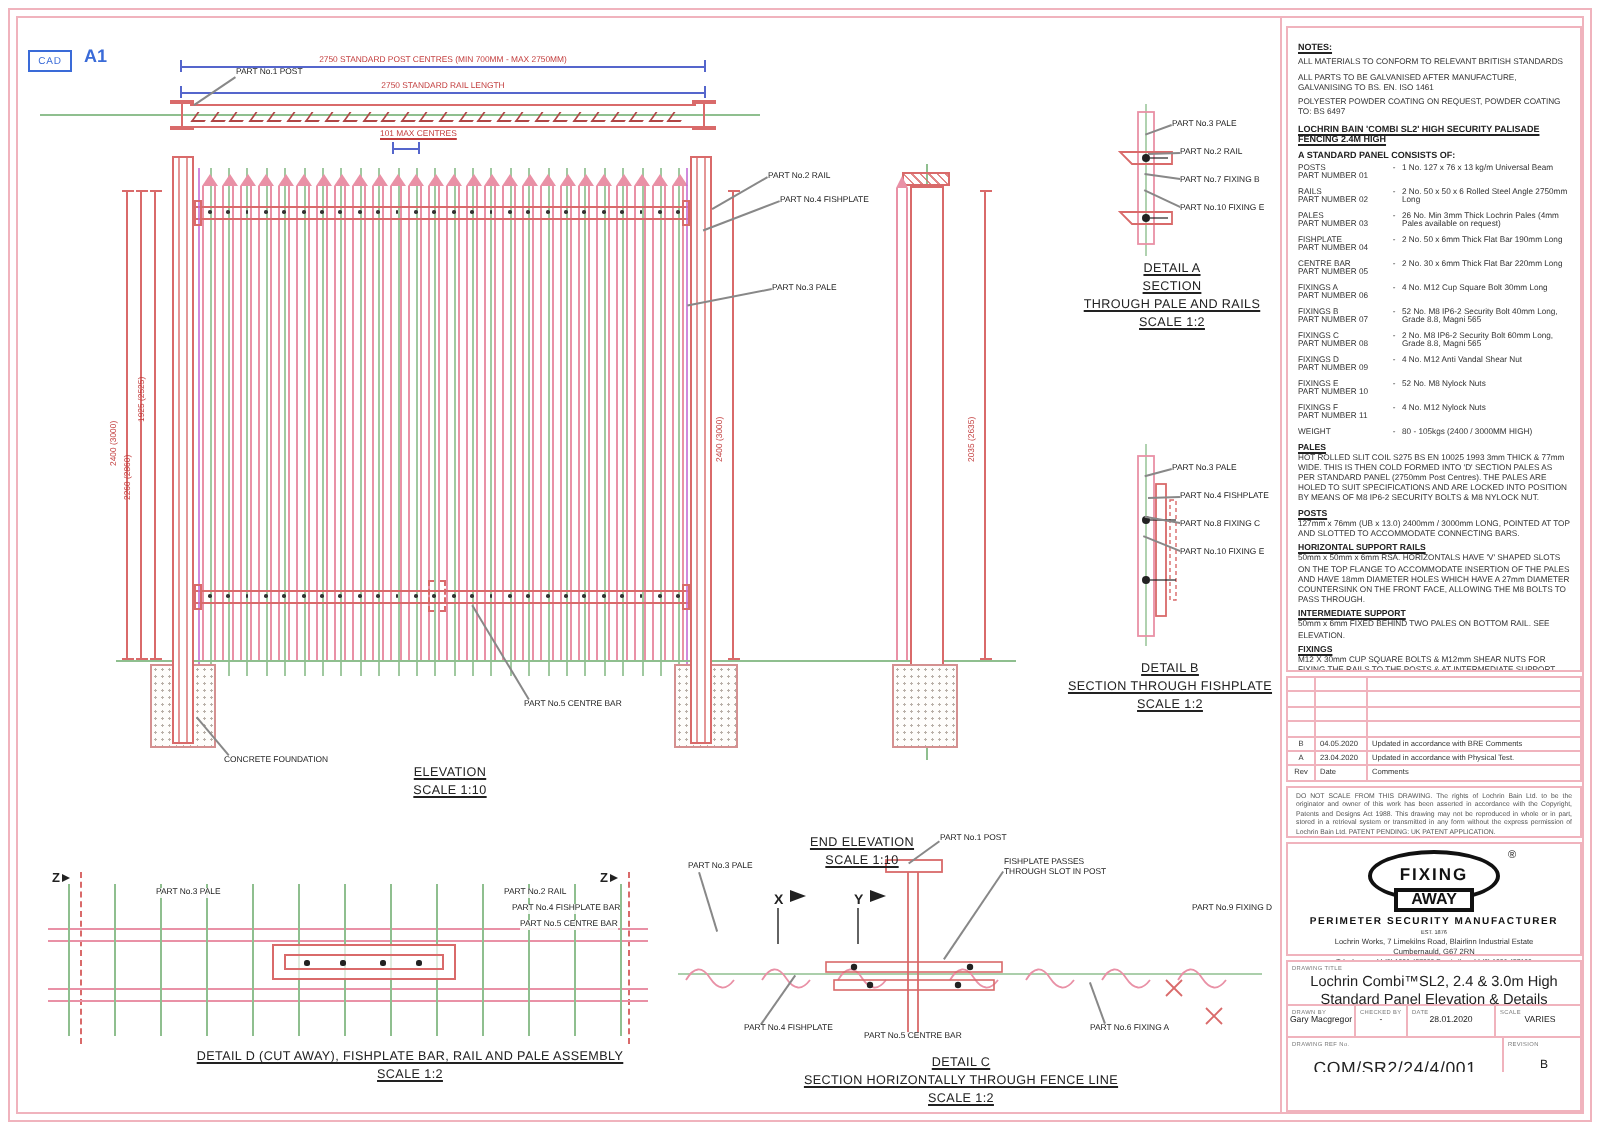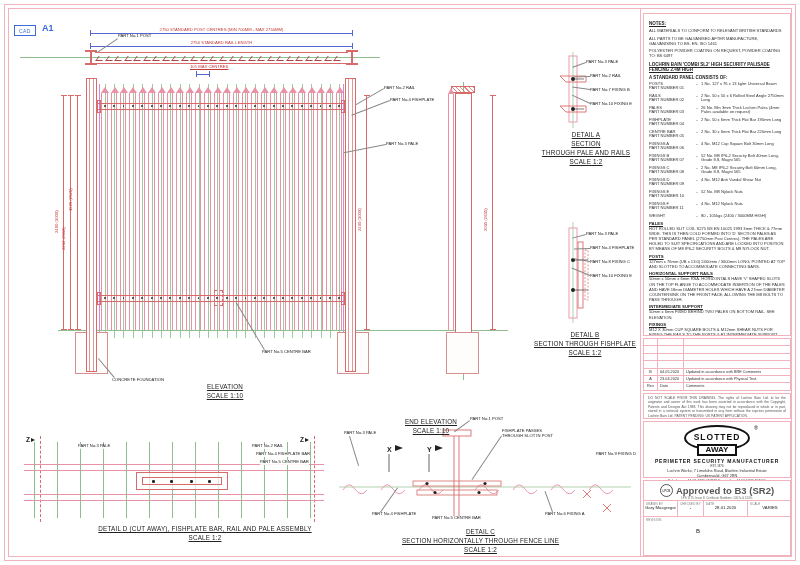--- a/index.html
+++ b/index.html
@@ -688,56 +688,60 @@
           <div class="rev-cell">Date</div>
           <div class="rev-cell">Comments</div>
         </div>
       </div>
     </div>
 
   <div class="panel copy-box">DO NOT SCALE FROM THIS DRAWING. The rights of Lochrin Bain Ltd. to be the originator and owner of this work has been asserted in accordance with the Copyright, Patents and Designs Act 1988. This drawing may not be reproduced in whole or in part, stored in a retrieval system or transmitted in any form without the express permission of Lochrin Bain Ltd. PATENT PENDING: UK PATENT APPLICATION.</div>
 
   <div class="panel logo-box">
     <span class="regmark">®</span>
-    <div class="ellipse">SLOTTED</div>
+    <div class="ellipse">FIXING</div>
     <div class="bainbox">AWAY</div>
     <div class="tagline">PERIMETER SECURITY MANUFACTURER</div>
     <div class="est">EST. 1876</div>
     <div class="addr">
       <div>Lochrin Works, 7 Limekilns Road, Blairlinn Industrial Estate</div>
       <div>Cumbernauld, G67 2RN</div>
     </div>
     <div class="contact">Telephone: +44 (0) 1236 457333   Facsimile: +44 (0) 1236 457100</div>
     <div class="contact">Email: sales@lochrin-bain.co.uk   Website: www.lochrin-bain.co.uk</div>
   </div>
 
   <div class="panel tb">
-    <div class="tb-row tb-approve">
-      <div class="lpcb">LPCB</div>
-      <div class="approve-text">Approved to B3 (SR2)</div>
-      <div class="approve-sub">LPS 1175: Issue 8. Certificate Numbers: 1207a &amp; 1207c</div>
+    <div class="tb-row tb-title">
+      <span class="tb-label">DRAWING TITLE</span>
+      <div class="tb-title-main">Lochrin Combi™SL2, 2.4 &amp; 3.0m High</div>
+      <div class="tb-title-main" style="margin-top:0">Standard Panel Elevation &amp; Details</div>
     </div>
     <div class="tb-row tb-grid">
       <div class="tb-cell">
         <span class="tb-label">DRAWN BY</span>
         <div class="tb-val">Gary Macgregor</div>
       </div>
       <div class="tb-cell">
         <span class="tb-label">CHECKED BY</span>
         <div class="tb-val">-</div>
       </div>
       <div class="tb-cell">
         <span class="tb-label">DATE</span>
         <div class="tb-val">28.01.2020</div>
       </div>
       <div class="tb-cell">
         <span class="tb-label">SCALE</span>
         <div class="tb-val">VARIES</div>
       </div>
     </div>
     <div class="tb-row tb-ref">
+      <div class="tb-cell" style="border-right:.9px solid var(--brd)">
+        <span class="tb-label">DRAWING REF No.</span>
+        <div class="ref-val">COM/SR2/24/4/001</div>
+      </div>
       <div class="tb-cell">
         <span class="tb-label">REVISION</span>
         <div class="rev-val">B</div>
       </div>
     </div>
   </div>
 </div>
 
 </body></html>

